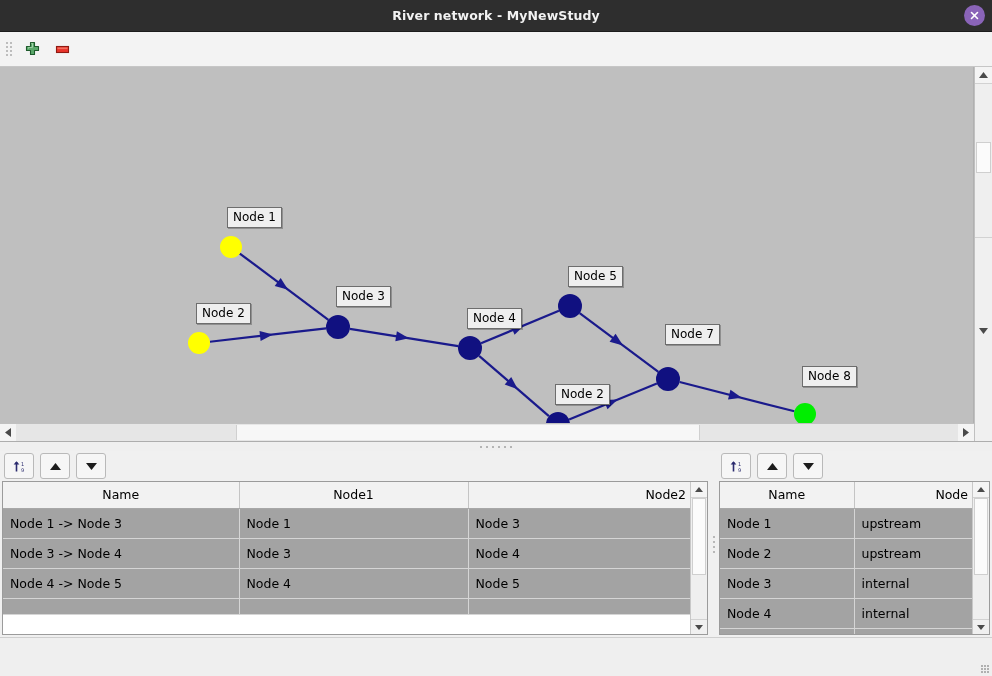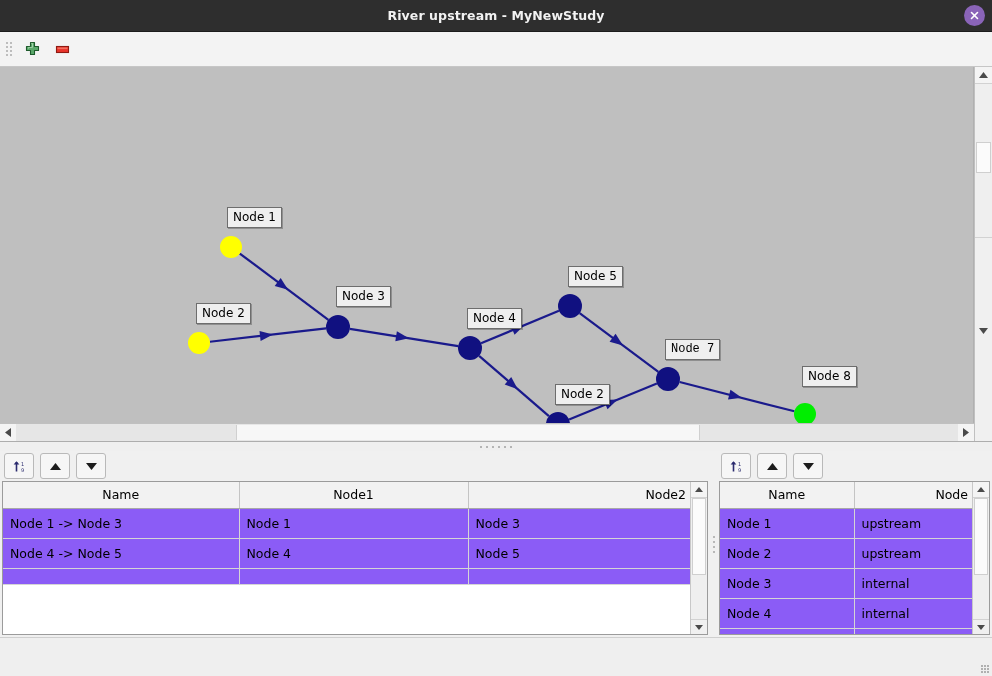--- a/index.html
+++ b/index.html
@@ -139,21 +139,21 @@
   table{border-collapse:collapse;width:100%;table-layout:fixed;padding-left:48px;}
   thead th{
     background:#f2f2f2;border-right:1px solid #c4c4c4;border-bottom:1px solid #a8a8a8;
     font-weight:normal;font-size:12.5px;color:#000;height:26px;text-align:center;
     padding:0 4px;box-sizing:border-box;
   }
   thead th:last-child{border-right:none;text-align:right;}
   tbody td{
     border-right:1px solid #d5d5d5;border-bottom:1px solid #d5d5d5;
     font-size:12.5px;color:#000;height:30px;padding:0 7px;
-    background:#8b5cf6;white-space:nowrap;overflow:hidden;text-overflow:ellipsis;
+    background:#a3a3a3;white-space:nowrap;overflow:hidden;text-overflow:ellipsis;
     box-sizing:border-box;
   }
   tbody td:last-child{border-right:none;}
   tbody tr.blank td{height:16px;}
   .tvscroll{
     width:16px;flex:0 0 auto;background:#f2f2f2;border-left:1px solid #c8c8c8;
     display:flex;flex-direction:column;
   }
   .tvscroll .sb-arrow{height:15px;}
   
@@ -176,21 +176,21 @@
     gap:1px;
   }
   .resize-grip i{width:2px;height:2px;background:#b0b0b0;display:block;}
 </style>
 </head>
 <body>
 
 <div class="window">
 
   <div class="titlebar">
-    <span class="titlebar-text">River upstream - MyNewStudy</span>
+    <span class="titlebar-text">River network - MyNewStudy</span>
     <div class="close-btn">
       <svg width="11" height="11" viewBox="0 0 11 11">
         <line x1="2.5" y1="2.5" x2="8.5" y2="8.5" stroke="#ffffff" stroke-width="1.6" stroke-linecap="round"></line>
         <line x1="8.5" y1="2.5" x2="2.5" y2="8.5" stroke="#ffffff" stroke-width="1.6" stroke-linecap="round"></line>
       </svg>
     </div>
   </div>
 
   <div class="toolbar">
     <div class="tb-grip">
@@ -255,21 +255,21 @@
               <circle cx="805" cy="347" r="11" fill="#00ee00"></circle>
             </g>
         </svg>
         <div id="labels-layer">
             <div class="node-label" style="left: 227px; top: 140px;">Node 1</div>
             <div class="node-label" style="left: 196px; top: 236px;">Node 2</div>
             <div class="node-label" style="left: 336px; top: 219px;">Node 3</div>
             <div class="node-label" style="left: 467px; top: 241px;">Node 4</div>
             <div class="node-label" style="left: 568px; top: 199px;">Node 5</div>
             <div class="node-label" style="left: 555px; top: 317px;">Node 2</div>
-            <div class="node-label" style="left: 665px; top: 272px; font-family: Liberation Mono, monospace;">Node 7</div>
+            <div class="node-label" style="left: 665px; top: 257px;">Node 7</div>
             <div class="node-label" style="left: 802px; top: 299px;">Node 8</div>
           </div>
       </div>
       <div class="vscroll">
         <div class="sb-arrow">
           <svg width="9" height="6" viewBox="0 0 9 6">
               <path d="M4.5 0 L9 6 L0 6 z" fill="#4a4a4a"></path>
             </svg>
         </div>
         <div class="sb-track">
@@ -349,20 +349,25 @@
                   <th>Node2</th>
                 </tr>
               </thead>
             <tbody id="reaches-body">
                 <tr>
                   <td>Node 1 -&gt; Node 3</td>
                   <td>Node 1</td>
                   <td>Node 3</td>
                 </tr>
                 <tr>
+                  <td>Node 3 -&gt; Node 4</td>
+                  <td>Node 3</td>
+                  <td>Node 4</td>
+                </tr>
+                <tr>
                   <td>Node 4 -&gt; Node 5</td>
                   <td>Node 4</td>
                   <td>Node 5</td>
                 </tr>
                 <tr class="blank">
                   <td></td>
                   <td></td>
                   <td></td>
                 </tr>
               </tbody>

